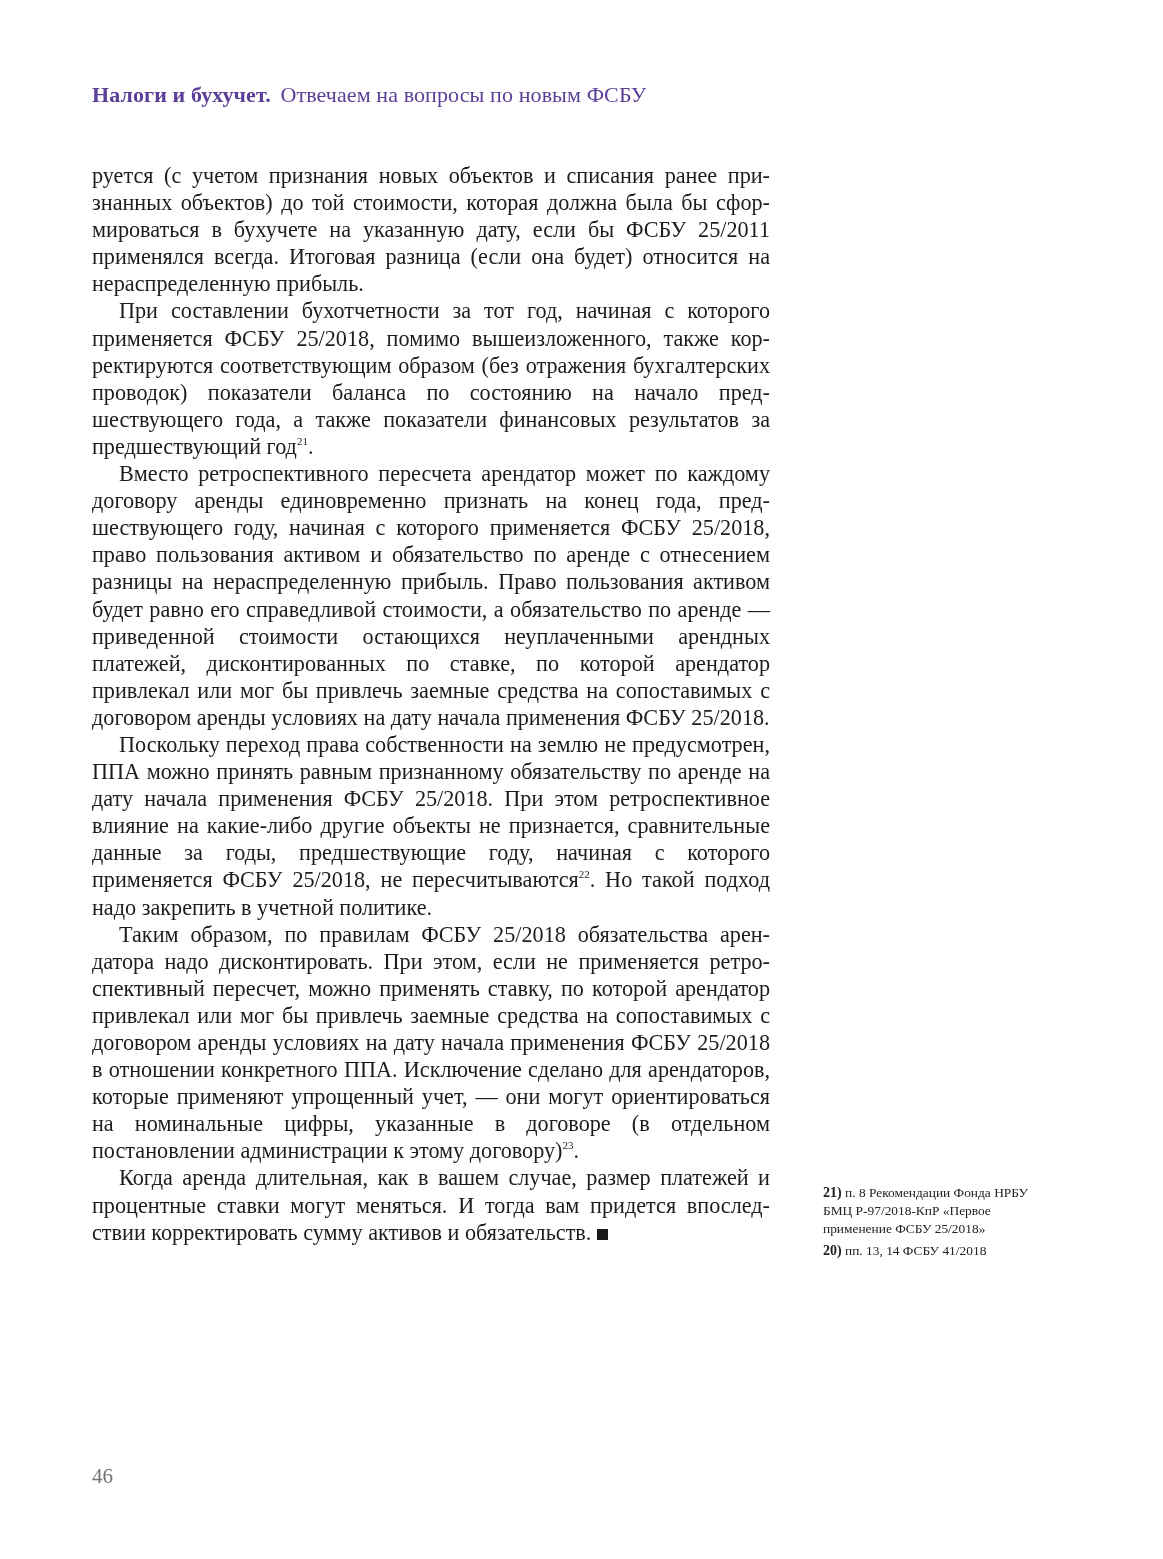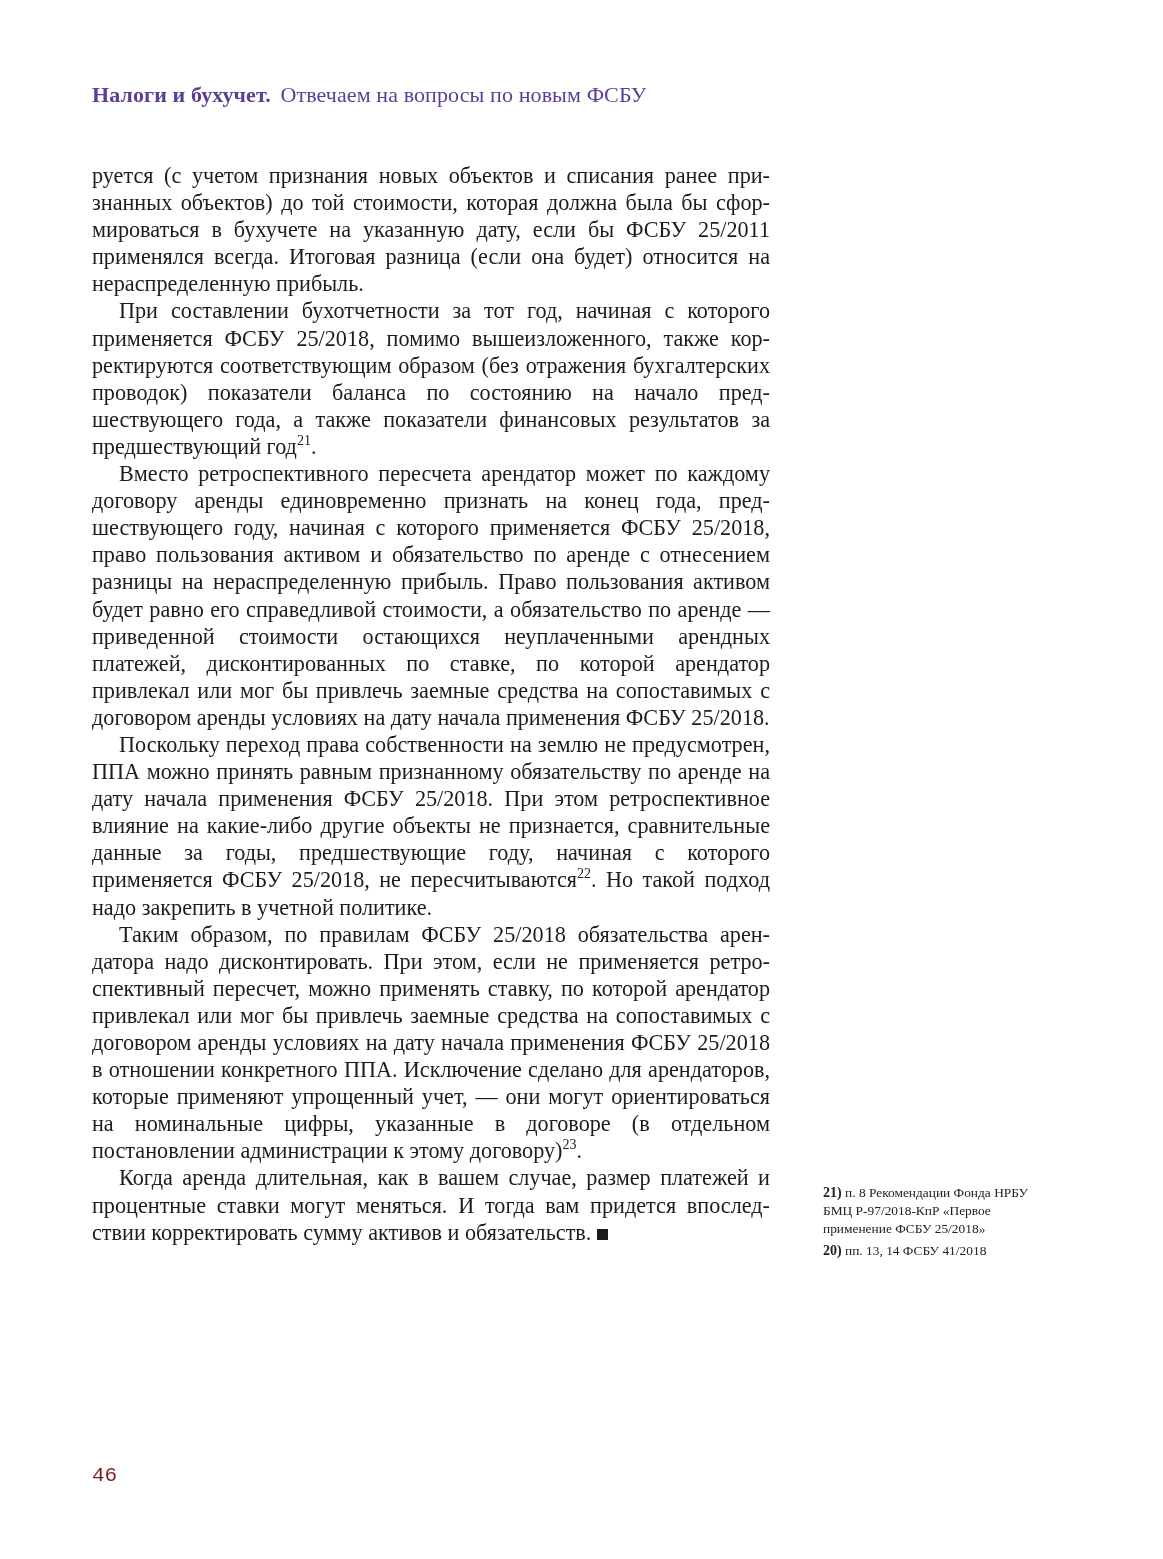--- a/index.html
+++ b/index.html
@@ -45,21 +45,21 @@
       hyphens: manual;
     }
     .main-column p {
       margin: 0;
       text-indent: 27px;
     }
     .main-column p.first {
       text-indent: 0;
     }
     .main-column sup {
-      font-size: 14px;
+      font-size: 11px;
       line-height: 0;
       vertical-align: 9px;
     }
     .end-mark {
       display: inline-block;
       width: 11px;
       height: 11px;
       background: #1a1a1a;
       margin-left: 6px;
       vertical-align: 0px;
@@ -79,23 +79,23 @@
     }
     .footnote .num {
       font-weight: bold;
       font-size: 14px;
       margin-top: 44px;
     }
     .page-number {
       position: absolute;
       left: 92px;
       top: 1464px;
-      font-family: Liberation Mono, monospace;
+      font-family: Liberation Serif, serif;
       font-size: 21px;
-      color: #7f1d1d;
+      color: #737373;
     }
   </style>
 </head>
 <body>
 
 <div class="running-header">
   <span class="section">Налоги и бухучет.</span>
   <span class="subtitle">Отвечаем на вопросы по новым ФСБУ</span>
 </div>
 

